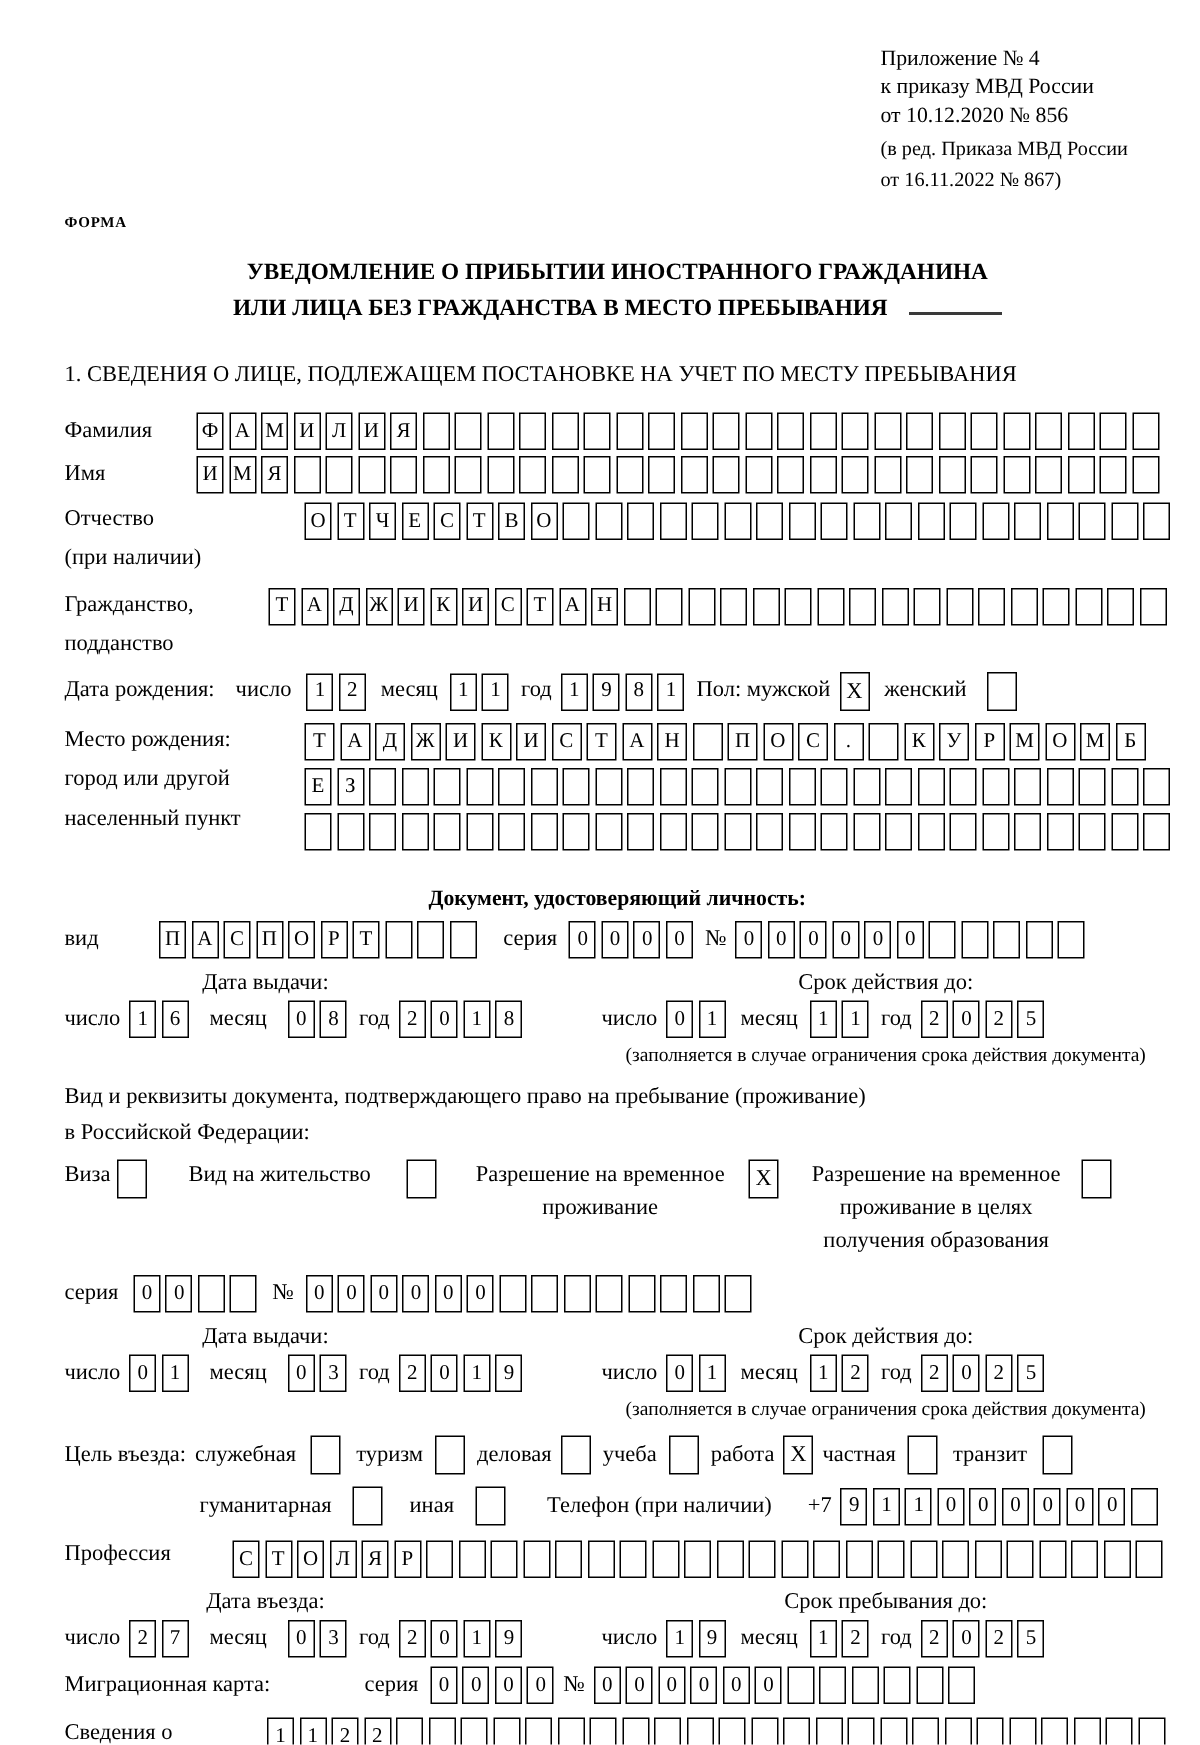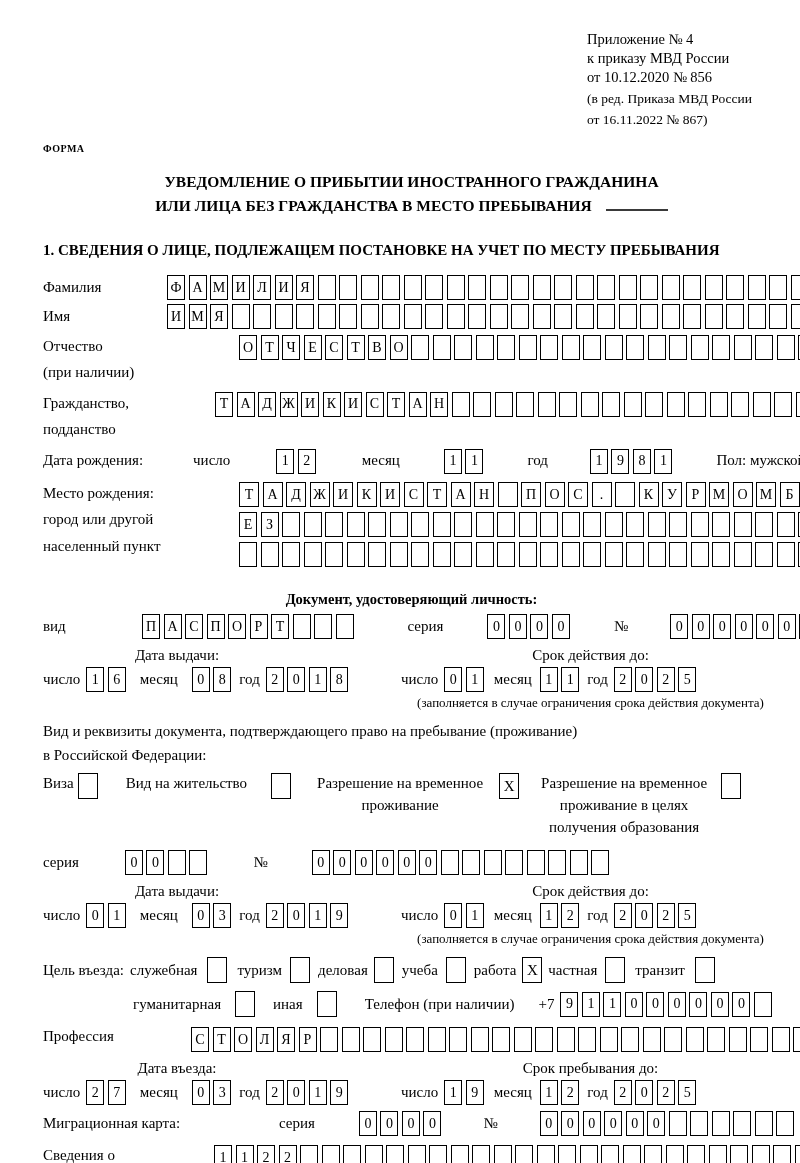--- a/index.html
+++ b/index.html
@@ -3,22 +3,22 @@
 <meta charset="utf-8">
 <style>
   html,body{margin:0;padding:0;background:#fff;}
   body{width:800px;height:1163px;font-family:"Liberation Serif","DejaVu Serif",serif;color:#000;overflow:hidden;}
   .page{box-sizing:border-box;width:800px;height:1163px;padding:30px 20px 0 43px;}
   .hdr{width:185px;margin-left:auto;margin-right:8px;font-size:14.5px;line-height:1.32;}
   .hdr .sub{font-size:13.5px;margin-top:3px;}
   .forma{text-align:left;font-weight:bold;font-size:10px;margin:14px 46px 0 0;letter-spacing:.5px;}
   .title{text-align:center;font-weight:bold;font-size:15.5px;line-height:1.55;margin-top:16px;}
   .blankline{display:inline-block;width:62px;border-bottom:2.5px solid #3a3a3a;margin-left:14px;vertical-align:baseline;}
-  .sect{font-weight:bold;font-size:15px;margin-top:24px;margin-bottom:16px;}
-  .row{display:flex;align-items:flex-start;margin-bottom:4px;gap:36px;}
+  .sect{font-weight:normal;font-size:15px;margin-top:24px;margin-bottom:16px;}
+  .row{display:flex;align-items:flex-start;margin-bottom:4px;}
   .lbl{font-size:15px;line-height:1.3;padding-top:3px;flex-shrink:0;}
   .lbl2{font-size:15px;line-height:1.75;flex-shrink:0;}
   .cells{display:inline-flex;gap:3.5px;flex-wrap:nowrap;}
   .cell{box-sizing:border-box;width:18px;height:25px;border:1.6px solid #000;display:inline-flex;align-items:center;justify-content:center;font-size:14px;font-family:"Liberation Serif",serif;background:#fff;flex-shrink:0;}
   .wide .cell{width:20px;}
   .cb .cell{width:20px;height:26px;font-size:15px;}
   .stack{display:flex;flex-direction:column;gap:5px;}
   .w88{width:88px}.w160{width:160px}.w136{width:136px}.w63{width:63px}.w112{width:112px}.w135{width:135px}
   .gap6{margin-left:6px}.gap8{margin-left:8px}.gap10{margin-left:10px}.gap14{margin-left:14px}.gap18{margin-left:18px}
   .dates{display:flex;margin-top:8px;margin-bottom:2px;}

